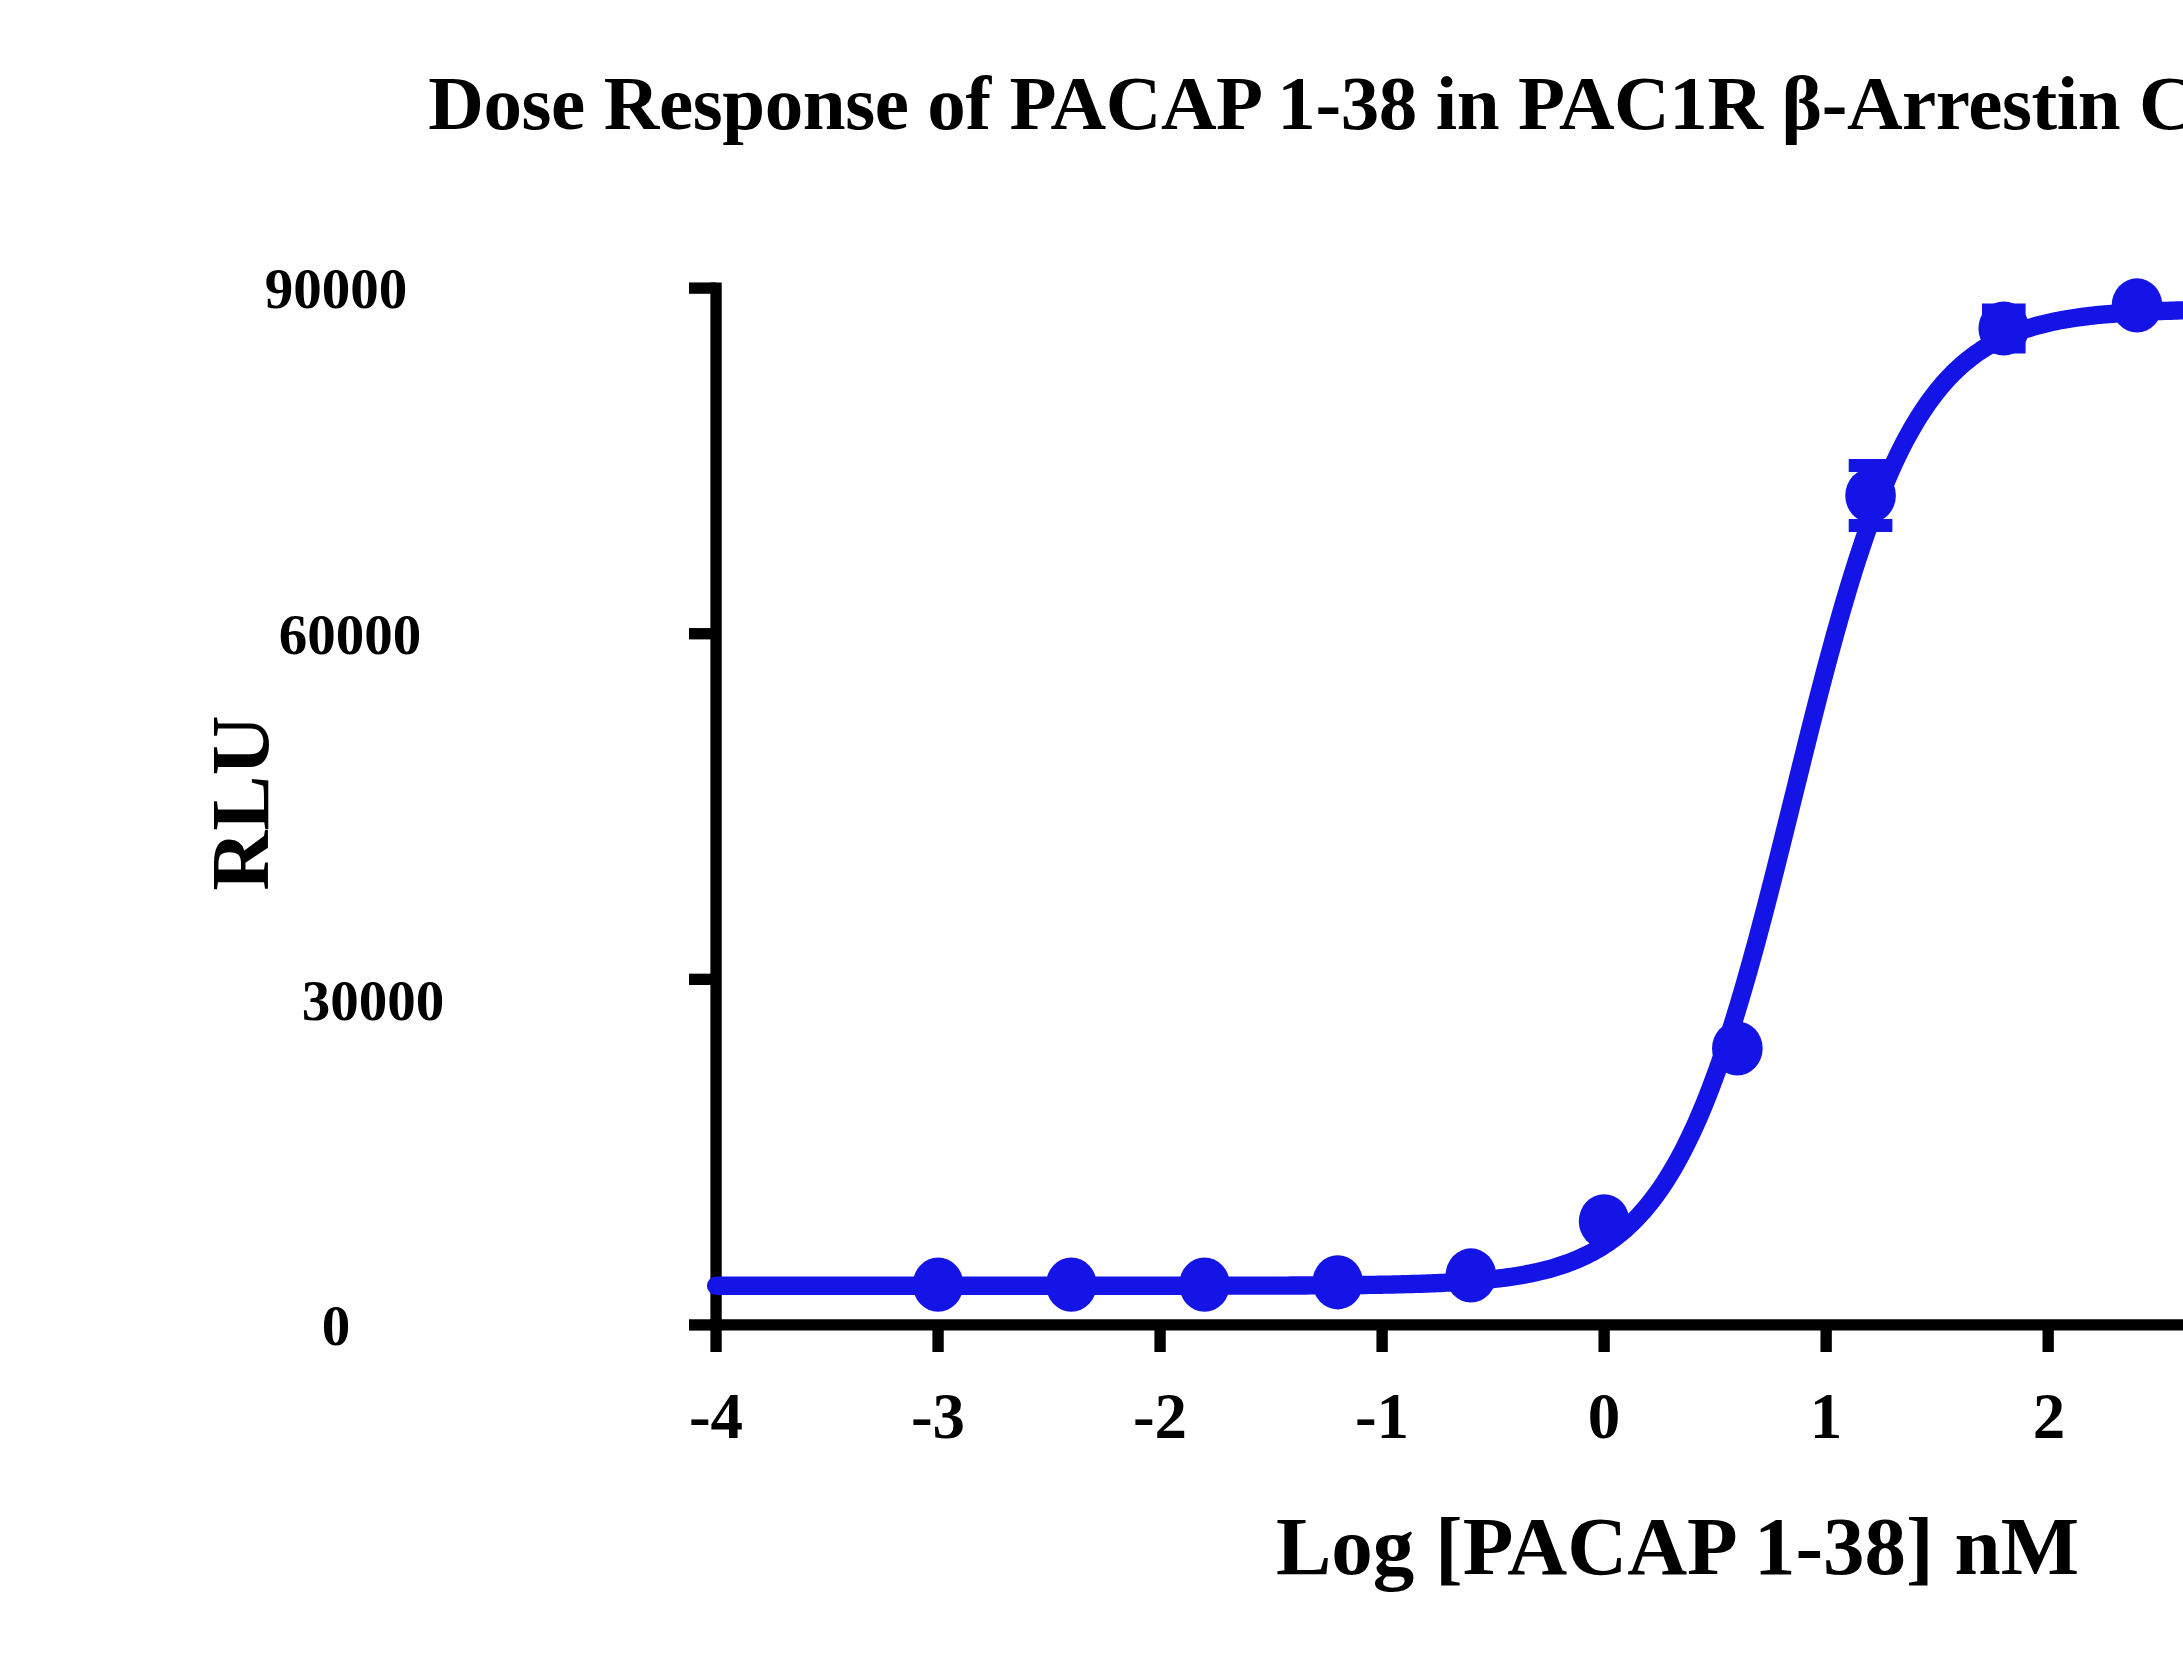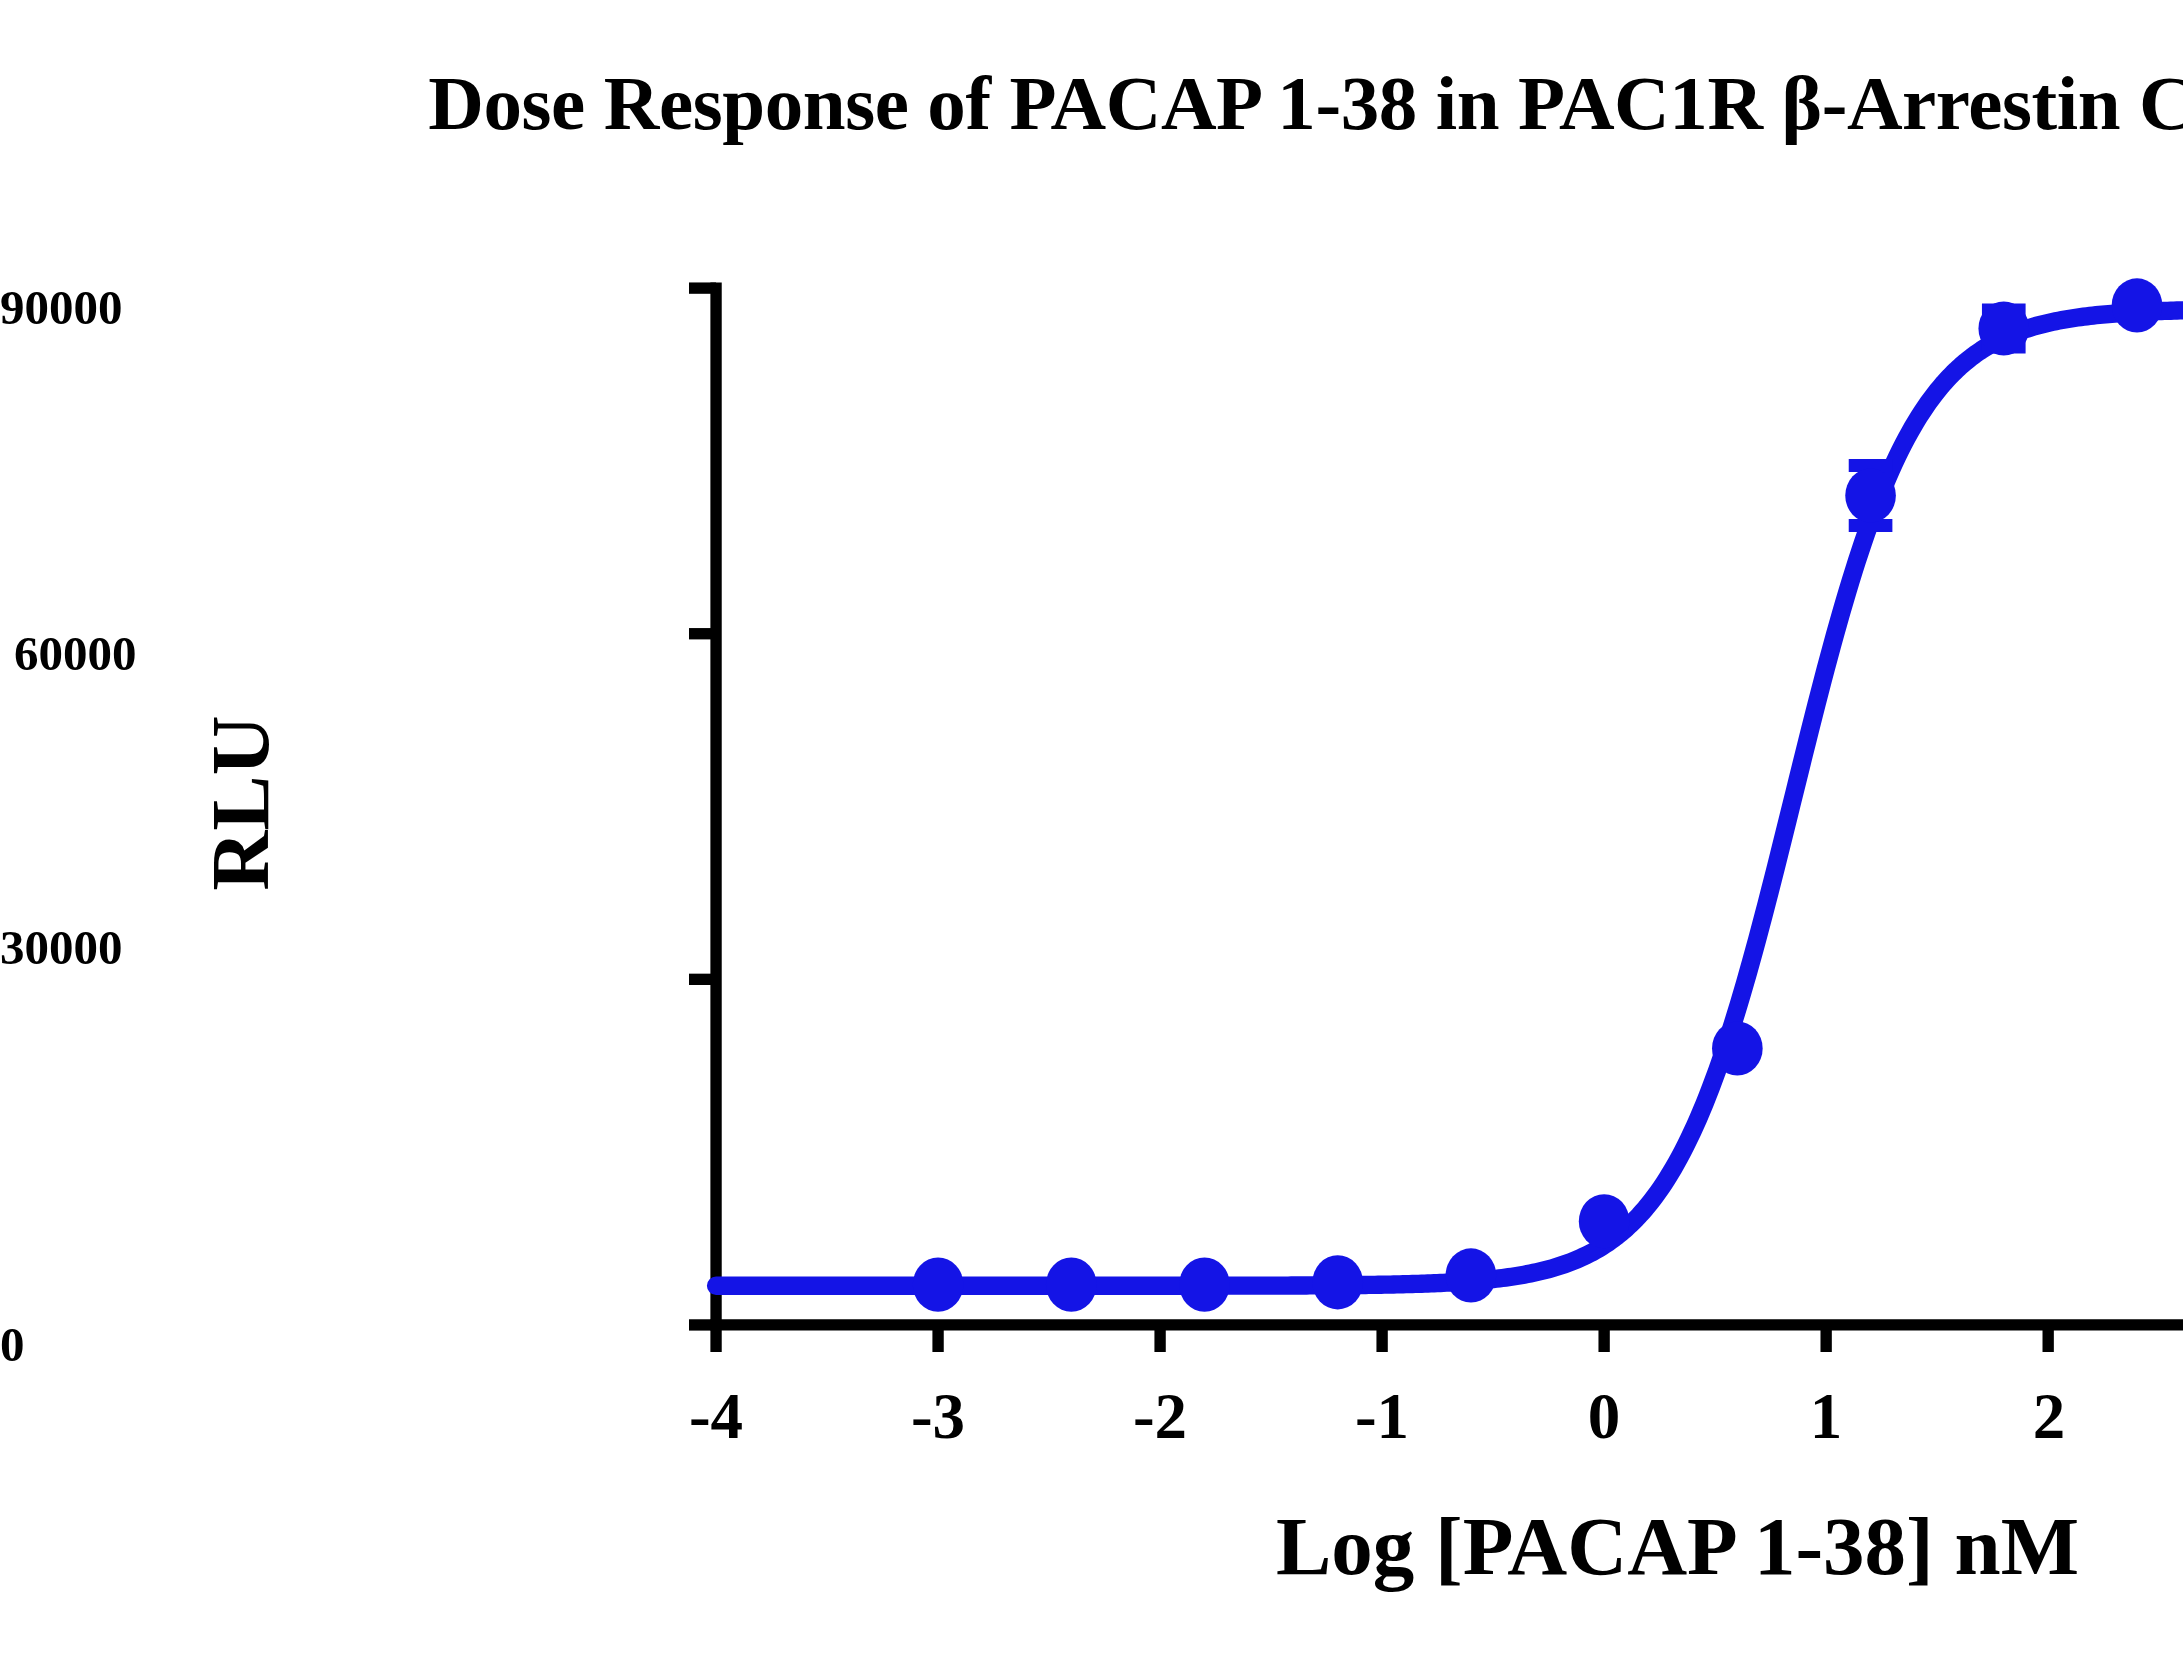--- a/index.html
+++ b/index.html
@@ -13,24 +13,23 @@
     font-weight:bold;font-size:77px;line-height:1.0;
     color:#000000;white-space:nowrap;letter-spacing:-0.4px;
   }
 
   #plot-area{position:absolute;left:0;top:0;width:2988px;height:1672px;}
   #plot-svg{position:absolute;left:0;top:0;}
 
   .ytick-label{
     position:absolute;
     font-family:"Liberation Serif",serif;
-    font-weight:bold;font-size:49px;color:#000;
-    text-align:left;white-space:nowrap;
+    font-weight:bold;font-size:57px;color:#000;
+    text-align:center;white-space:nowrap;
     transform:translateY(-50%);
-    margin-top:19px;
   }
   .xtick-label{
     position:absolute;
     font-family:"Liberation Serif",serif;
     font-weight:bold;font-size:65px;color:#000;
     text-align:center;white-space:nowrap;
     transform:translateX(-50%);
   }
 
   #ylabel{
@@ -101,21 +100,21 @@
           <line x1="4539.714285714285" y1="710.1388888888887" x2="4639.714285714285" y2="710.1388888888887" stroke="#1414E6" stroke-width="30"></line>
           <line x1="4539.714285714285" y1="794.5833333333335" x2="4639.714285714285" y2="794.5833333333335" stroke="#1414E6" stroke-width="30"></line>
           <ellipse cx="4589.714285714285" cy="752.3611111111109" rx="58" ry="62" fill="#1414E6"></ellipse>
           <ellipse cx="4894.857142857143" cy="699.5833333333335" rx="58" ry="62" fill="#1414E6"></ellipse>
           <ellipse cx="5200" cy="712.7777777777778" rx="58" ry="62" fill="#1414E6"></ellipse>
         </g>
     </svg>
 
     <div id="ytick-labels">
         <div class="ytick-label" style="top: 1325px; left: 0px; width: 672px;">0</div>
-        <div class="ytick-label" style="top: 928px; left: 0px; width: 672px;">30000</div>
+        <div class="ytick-label" style="top: 1000px; left: 0px; width: 672px; padding-left: 37px;">30000</div>
         <div class="ytick-label" style="top: 634px; left: 14px; width: 672px;">60000</div>
         <div class="ytick-label" style="top: 288px; left: 0px; width: 672px;">90000</div>
       </div>
     <div id="xtick-labels">
         <div class="xtick-label" style="left: 716px; top: 1379px;">-4</div>
         <div class="xtick-label" style="left: 938px; top: 1379px;">-3</div>
         <div class="xtick-label" style="left: 1160px; top: 1379px;">-2</div>
         <div class="xtick-label" style="left: 1382px; top: 1379px;">-1</div>
         <div class="xtick-label" style="left: 1604px; top: 1379px;">0</div>
         <div class="xtick-label" style="left: 1826px; top: 1379px;">1</div>

